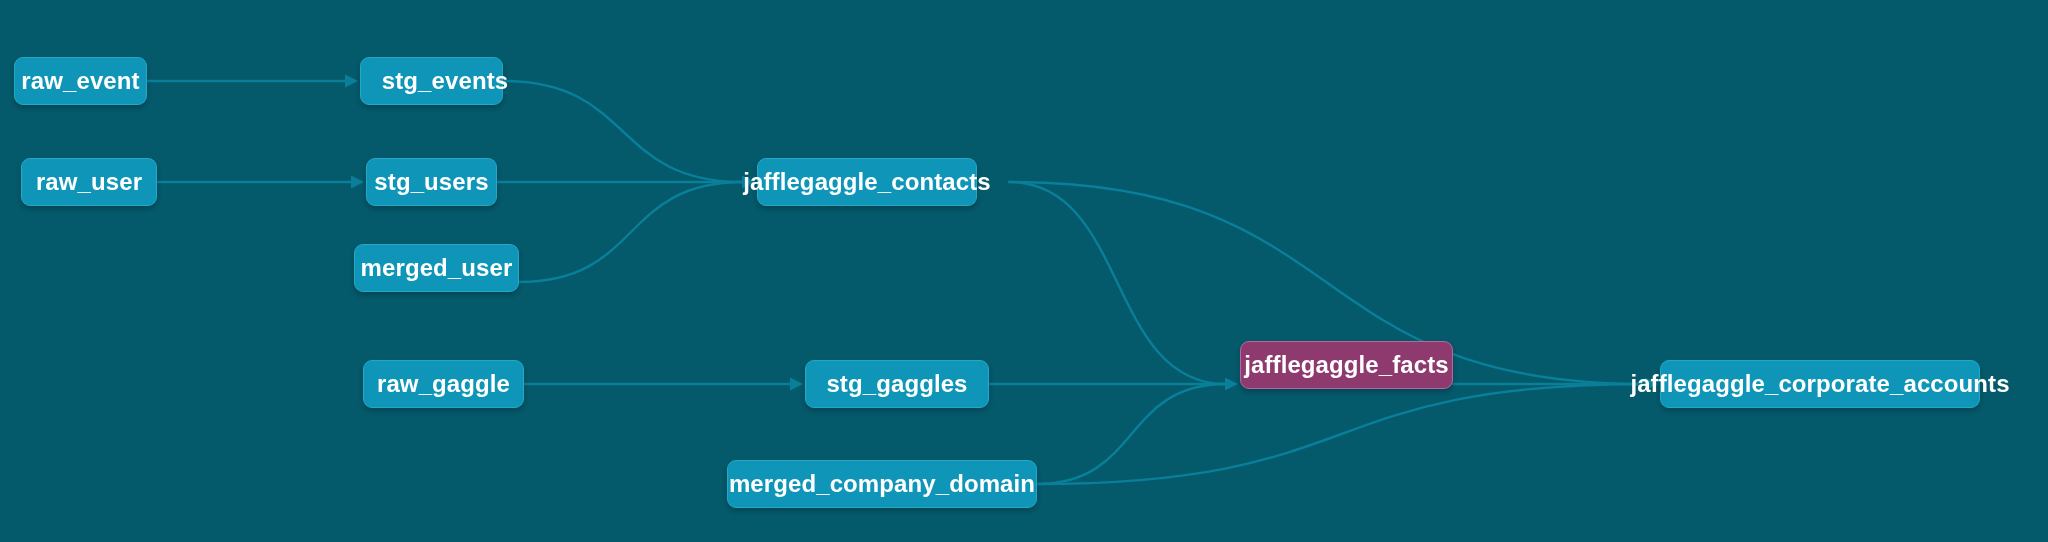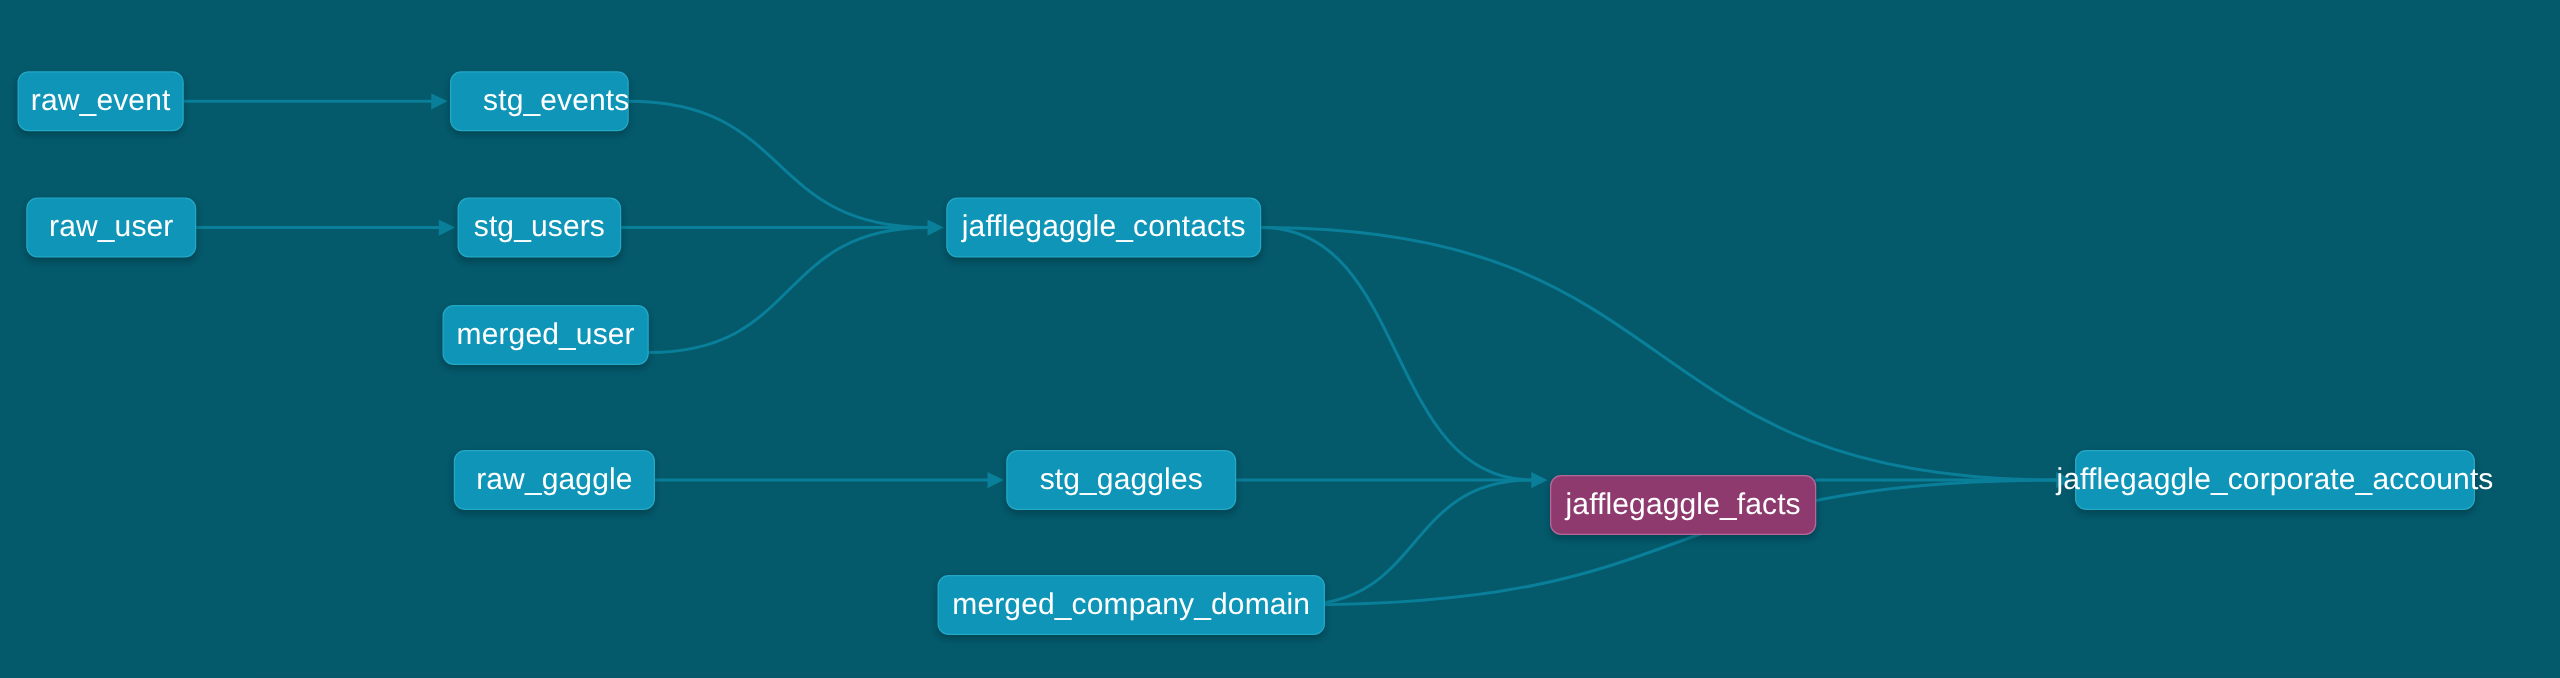--- a/index.html
+++ b/index.html
@@ -38,21 +38,21 @@
     align-items: center;
     justify-content: center;
     height: 48px;
     padding: 0 17px;
     border-radius: 9px;
     background: #0e95b7;
     border: 1px solid #23a8c6;
     box-shadow: 0 3px 5px rgba(0, 0, 0, 0.22);
     color: #ffffff;
     font-size: 24px;
-    font-weight: 400;
+    font-weight: 700;
     line-height: 1;
     white-space: nowrap;
     letter-spacing: 0.1px;
   }
   .node.highlight {
     background: #8e3a6e;
     border: 1px solid #b4699a;
   }
   .node-label {
     display: block;
@@ -94,29 +94,29 @@
       </div>
       <div class="node" style="left: 366px; top: 158px; width: 131px;">
         <span class="node-label">stg_users</span>
       </div>
       <div class="node" style="left: 354px; top: 244px; width: 165px;">
         <span class="node-label">merged_user</span>
       </div>
       <div class="node" style="left: 363px; top: 360px; width: 161px;">
         <span class="node-label">raw_gaggle</span>
       </div>
-      <div class="node" style="left: 757px; top: 158px; width: 252px;">
+      <div class="node" style="left: 757px; top: 158px; width: 220px;">
         <span class="node-label">jafflegaggle_contacts</span>
       </div>
       <div class="node" style="left: 805px; top: 360px; width: 184px;">
         <span class="node-label">stg_gaggles</span>
       </div>
-      <div class="node" style="left: 727px; top: 460px; width: 310px; margin-left: 23px;">
+      <div class="node" style="left: 727px; top: 460px; width: 310px;">
         <span class="node-label">merged_company_domain</span>
       </div>
-      <div class="node highlight" style="left: 1240px; top: 380px; width: 213px;">
+      <div class="node highlight" style="left: 1240px; top: 341px; width: 213px;">
         <span class="node-label">jafflegaggle_facts</span>
       </div>
       <div class="node" style="left: 1660px; top: 360px; width: 320px;">
         <span class="node-label">jafflegaggle_corporate_accounts</span>
       </div>
     </div>
 </div>
 
 </body></html>

